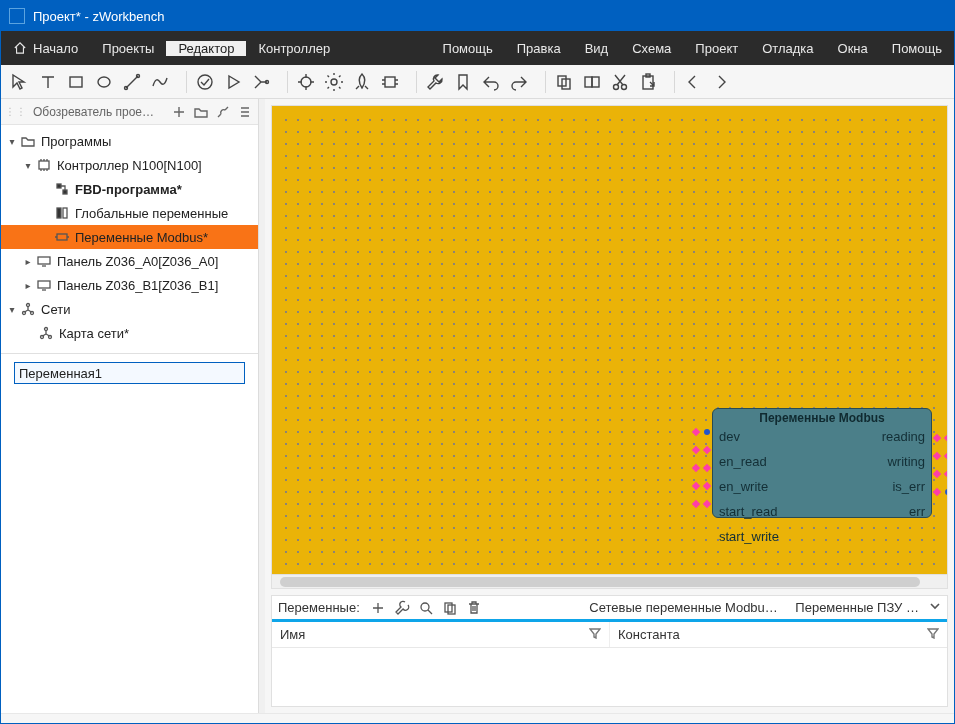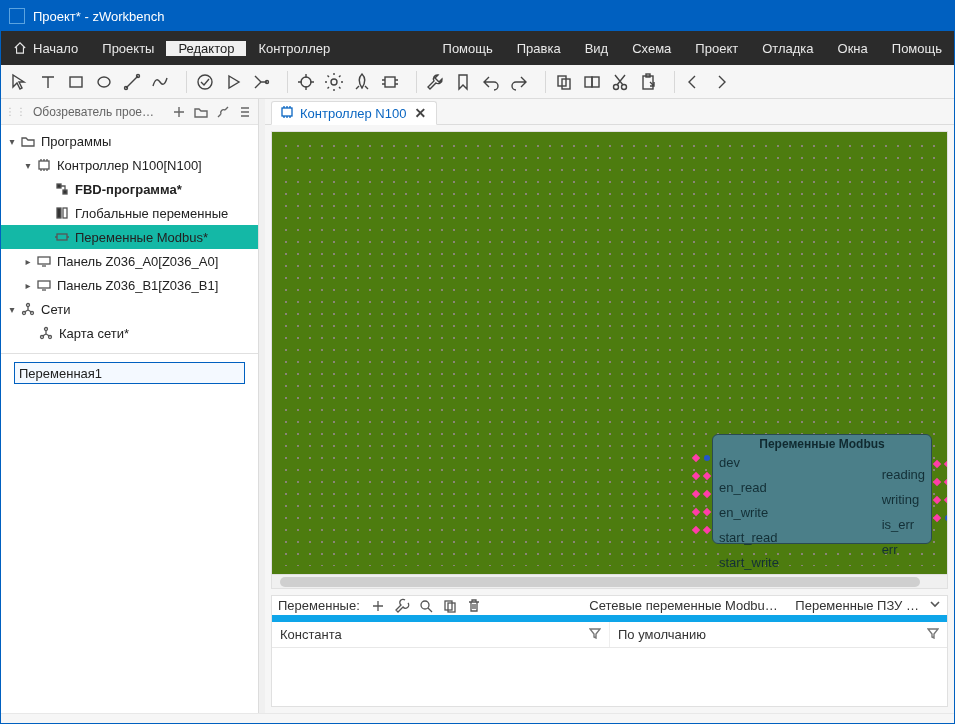--- a/index.html
+++ b/index.html
@@ -32,53 +32,53 @@
 
 .sidebar { width: 258px; display: flex; flex-direction: column; border-right: 1px solid #dcdcdc; background: #fff; }
 .sidebar-header { height: 26px; border-bottom: 1px solid #e4e4e4; display: flex; align-items: center; padding: 0 4px; gap: 4px; color: #666; background:#f6f6f6; }
 .sidebar-header .drag { color: #bbb; font-size: 10px; letter-spacing: 1px; margin-right: 2px; }
 .sidebar-header .title { flex: 1; font-size: 12px; overflow: hidden; white-space: nowrap; text-overflow: ellipsis; }
 .sidebar-header .hbtn { width: 18px; height: 18px; display: flex; align-items: center; justify-content: center; cursor: pointer; color: #666; }
 .sidebar-header .hbtn svg { width: 14px; height: 14px; stroke: #666; fill: none; stroke-width: 1.4; }
 
 .tree { flex: 0 0 auto; padding: 4px 0 8px 0; overflow: auto; }
 .tree-row { display: flex; align-items: center; height: 24px; padding-right: 6px; cursor: pointer; }
-.tree-row.selected { background: #14b8a6; }
+.tree-row.selected { background: #f97316; }
 .tree-row .indent { display: inline-block; }
 .tree-row .twisty { width: 14px; text-align: center; color: #555; font-size: 10px; }
 .tree-row .icon { width: 18px; display: flex; align-items: center; justify-content: center; margin-right: 4px; }
 .tree-row .icon svg { width: 14px; height: 14px; stroke: #555; fill: none; stroke-width: 1.3; }
 .tree-row .label { font-size: 13px; color: #222; white-space: nowrap; }
 .tree-row .label.bold { font-weight: 600; }
 
 .sidebar-separator { height: 1px; background: #e0e0e0; margin: 0 0 6px 0; }
 .var-input-wrap { padding: 2px 13px; }
 .var-input { width: 100%; height: 22px; border: 1px solid #0060c0; padding: 0 4px; font-size: 13px; background: #f4f9ff; color: #222; }
 
 
 .editor { flex: 1; display: flex; flex-direction: column; background: #f6f6f6; }
 .tabbar { height: 26px; display: flex; align-items: flex-end; padding-left: 6px; border-bottom: 1px solid #dcdcdc; }
 .tab { height: 24px; background: #fff; border: 1px solid #dcdcdc; border-bottom: 1px solid #fff; border-radius: 3px 3px 0 0; display: flex; align-items: center; padding: 0 8px; gap: 6px; position: relative; top: 1px; color: #0a66c2; }
 .tab .tab-icon svg { width: 14px; height: 14px; stroke: #0a66c2; fill: none; stroke-width: 1.3; }
 .tab .close { color: #444; cursor: pointer; font-weight: bold; font-size: 14px; padding: 0 2px; }
 
 .canvas-wrap { flex: 1; position: relative; margin: 6px; background: #fff; border: 1px solid #e0e0e0; overflow: hidden; display:flex; flex-direction:column;}
 .canvas-scroll { flex:1; overflow:hidden; position:relative;}
-.canvas { position: absolute; inset: 0; background: #4d7c0f; }
+.canvas { position: absolute; inset: 0; background: #eab308; }
 .dot-grid { position: absolute; inset: 8px 12px 8px 8px;
   background-image: radial-gradient(circle, #8a8478 1px, transparent 1px);
   background-size: 12px 12px;
 }
 
 
 .block { position: absolute; left: 440px; top: 302px; width: 220px; height: 110px; background: #4b7f89; border: 1.5px solid #2a4a52; border-radius: 6px; color: #0e2328; font-size: 12px; }
 .block-title { text-align: center; font-weight: 600; padding: 2px 0 4px 0; font-size: 12px; color: #102a30; }
 .block-body { display: flex; justify-content: space-between; padding: 0 6px 4px 6px; height: calc(100% - 20px); }
 .block-col { display: flex; flex-direction: column; gap: 10px; font-size: 11.5px; }
-.block-col.right { text-align: right; align-items: flex-start; margin-top: 12px; }
+.block-col.right { text-align: right; align-items: flex-end; }
 .port { display: flex; align-items: center; gap: 4px; }
 .port .pname { color: #132f36; }
 
 .pin { position: absolute; width: 6px; height: 6px; transform: rotate(45deg); background: #ff3da9; }
 
 .pin.l1 { left: -20px; top: 20px; } .pin.l1b { left: -9px; top: 20px; background:#2255cc; border-radius:50%; transform:none;}
 .pin.l2 { left: -20px; top: 38px; } .pin.l2b{ left:-9px; top:38px;}
 .pin.l3 { left: -20px; top: 56px; } .pin.l3b{left:-9px;top:56px;}
 .pin.l4 { left: -20px; top: 74px; } .pin.l4b{left:-9px;top:74px;}
 .pin.l5 { left: -20px; top: 92px; } .pin.l5b{left:-9px;top:92px;}
@@ -87,21 +87,21 @@
 .pin.r2 { right: -20px; top: 44px; } .pin.r2b{right:-9px;top:44px;}
 .pin.r3 { right: -20px; top: 62px; } .pin.r3b{right:-9px;top:62px;}
 .pin.r4 { right: -20px; top: 80px; background:#2255cc; border-radius:50%; transform:none;} .pin.r4b{right:-9px;top:80px;}
 
 
 .hscroll { height: 14px; background: #f0f0f0; border-top: 1px solid #e0e0e0; position: relative; }
 .hscroll .thumb { position: absolute; left: 8px; top: 2px; width: 640px; height: 10px; background: #cfcfcf; border-radius: 5px; }
 
 
 .bottom { height: 112px; border-top: 1px solid #dcdcdc; background: #fff; display: flex; flex-direction: column; margin: 0 6px 6px 6px; border: 1px solid #e0e0e0; }
-.bottom-header { height: 26px; display: flex; align-items: center; padding: 0 6px; gap: 4px; border-bottom: 7px solid #0ea5e9; }
+.bottom-header { height: 26px; display: flex; align-items: center; padding: 0 6px; gap: 4px; border-bottom: 3px solid #0ea5e9; }
 .bottom-header .lbl { font-size: 13px; color: #333; margin-right: 4px; }
 .bottom-header .hspacer { flex: 1; }
 .bottom-header .btn { width: 20px; height: 20px; display: flex; align-items: center; justify-content: center; cursor: pointer; color: #555; }
 .bottom-header .btn svg { width: 16px; height: 16px; stroke: #555; fill: none; stroke-width: 1.3; }
 .bottom-header .txtlink { color: #333; font-size: 13px; margin: 0 6px; cursor: pointer; white-space: nowrap; max-width: 190px; overflow:hidden; text-overflow:ellipsis;}
 .bottom-header .chev svg { width: 12px; height: 12px; stroke:#555; fill:none; stroke-width:1.6;}
 
 .grid-head { height: 26px; display: flex; border-bottom: 1px solid #e8e8e8; }
 .grid-col { flex: 1; display: flex; align-items: center; justify-content: space-between; padding: 0 8px; border-right: 1px solid #eee; color: #333; font-size: 13px; }
 .grid-col:last-child { border-right: none; }
@@ -442,30 +442,20 @@
 
     <div class="sidebar-separator"></div>
     <div class="var-input-wrap">
       <input class="var-input" type="text" value="Переменная1" style="">
     </div>
   </div>
 
   <div class="vsplit"></div>
 
   <div class="editor">
-    <div class="tabbar">
-      <div class="tab">
-        <span class="tab-icon"><svg viewBox="0 0 14 14">
-              <rect x="2" y="3" width="10" height="8"></rect>
-              <path d="M4 1 V3 M7 1 V3 M10 1 V3 M4 11 V13 M7 11 V13 M10 11 V13"></path>
-            </svg></span>
-        <span>Контроллер N100</span>
-        <span class="close">✕</span>
-      </div>
-    </div>
 
     <div class="canvas-wrap">
       <div class="canvas-scroll">
         <div class="canvas">
           <div class="dot-grid"></div>
 
           <div class="block">
             <div class="block-title">Переменные Modbus</div>
             <div class="block-body">
               <div class="block-col">
@@ -559,30 +549,30 @@
           </span>
         <span class="hspacer"></span>
         <span class="txtlink">Сетевые переменные Modbus slave …</span>
         <span class="txtlink">Переменные ПЗУ …</span>
         <span class="chev"><svg viewBox="0 0 12 12">
               <path d="M2 4 L6 8 L10 4"></path>
             </svg></span>
       </div>
       <div class="grid-head">
         <div class="grid-col">
+          <span>Имя</span>
+          <span class="filter"><svg viewBox="0 0 12 12">
+                <path d="M1 2 H11 L7 7 V11 L5 10 V7 Z"></path>
+              </svg></span>
+        </div>
+        <div class="grid-col">
           <span>Константа</span>
           <span class="filter"><svg viewBox="0 0 12 12">
                 <path d="M1 2 H11 L7 7 V11 L5 10 V7 Z"></path>
               </svg></span>
         </div>
-        <div class="grid-col">
-          <span>По умолчанию</span>
-          <span class="filter"><svg viewBox="0 0 12 12">
-                <path d="M1 2 H11 L7 7 V11 L5 10 V7 Z"></path>
-              </svg></span>
-        </div>
       </div>
       <div class="grid-body"></div>
     </div>
   </div>
 </div>
 
 <div class="statusbar"></div>
 
 </body></html>

